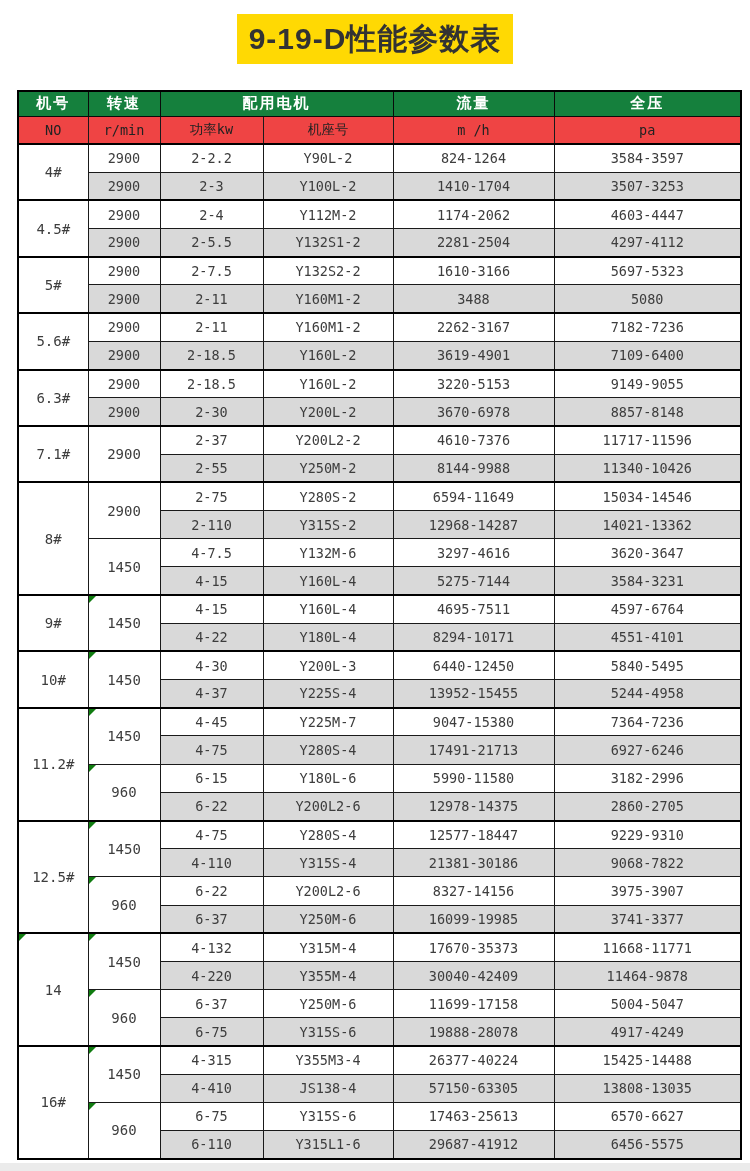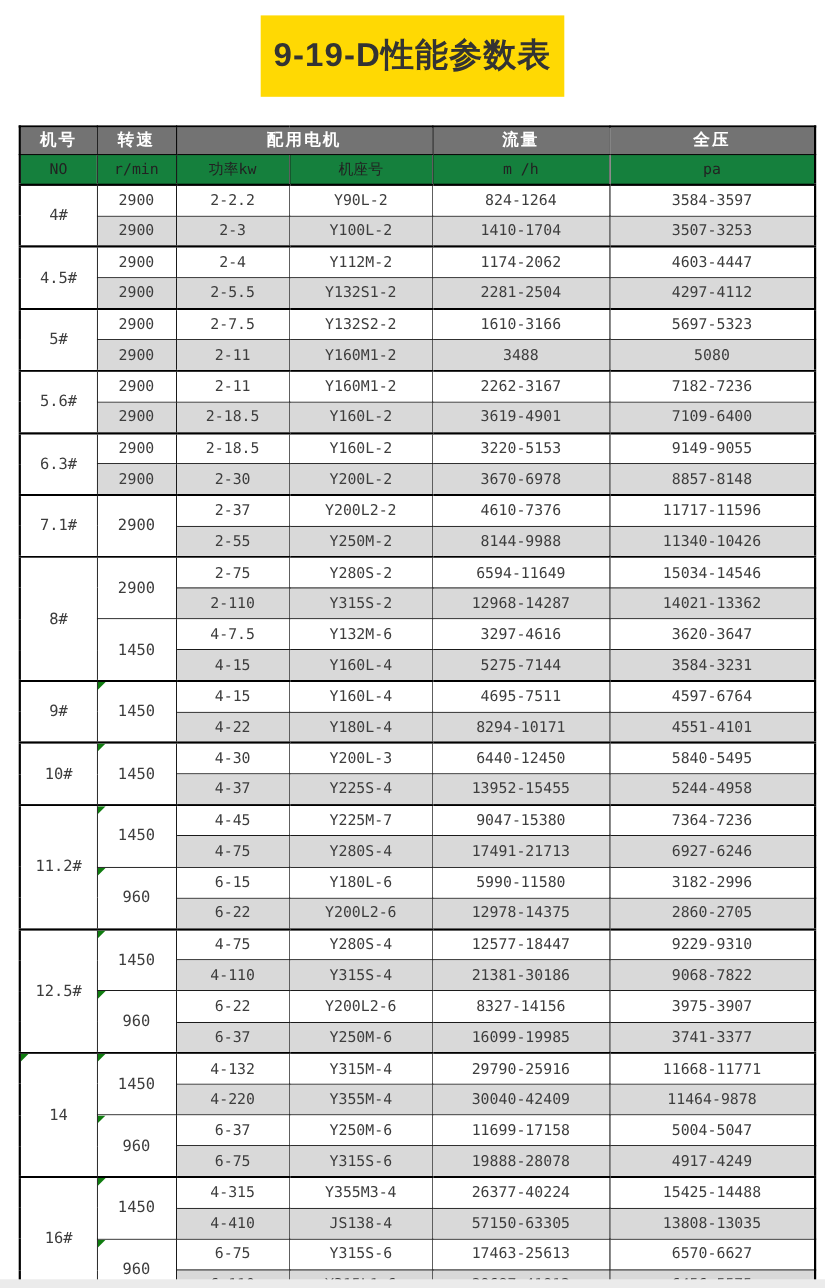--- a/index.html
+++ b/index.html
@@ -13,50 +13,50 @@
     margin: 0 auto;
   }
   .title-wrap { text-align: center; padding-top: 14px; }
   .title {
     display: inline-block;
     background: #ffd903;
     color: #333333;
     font-size: 30px;
     font-weight: 700;
     line-height: 42px;
-    padding: 16px 12px;
+    padding: 4px 12px;
     letter-spacing: 1px;
     font-family: "Liberation Sans", sans-serif;
   }
   table.spec {
     border-collapse: collapse;
     table-layout: fixed;
     width: 723px;
     margin: 26px 0 0 17px;
     border: 2px solid #000000;
   }
   table.spec th, table.spec td {
     border: 1px solid #1a1a1a;
     text-align: center;
     vertical-align: middle;
     padding: 0;
     overflow: hidden;
     white-space: nowrap;
   }
   tr.h1 th {
-    background: #737373;
+    background: #15803d;
     color: #ffffff;
     font-size: 15px;
     font-weight: 700;
     height: 25px;
     border-color: #0a0a0a;
     letter-spacing: 2px;
   }
   tr.h2 th {
-    background: #15803d;
+    background: #ef4444;
     color: #222222;
     font-weight: 400;
     font-size: 13.5px;
     height: 28px;
     font-family: "DejaVu Sans Mono", monospace;
     margin-left: 43px;
   }
   tbody tr { height: 28.2px; }
   tbody td {
     font-family: "DejaVu Sans Mono", monospace;
@@ -313,21 +313,21 @@
           <td>6-37</td>
           <td>Y250M-6</td>
           <td>16099-19985</td>
           <td>3741-3377</td>
         </tr>
         <tr class="gstart">
           <td rowspan="4" class="merged">14<span class="tri"></span></td>
           <td rowspan="2" class="merged">1450<span class="tri"></span></td>
           <td>4-132</td>
           <td>Y315M-4</td>
-          <td>29790-25916</td>
+          <td>17670-35373</td>
           <td>11668-11771</td>
         </tr>
         <tr class="alt">
           <td>4-220</td>
           <td>Y355M-4</td>
           <td>30040-42409</td>
           <td>11464-9878</td>
         </tr>
         <tr>
           <td rowspan="2" class="merged">960<span class="tri"></span></td>

